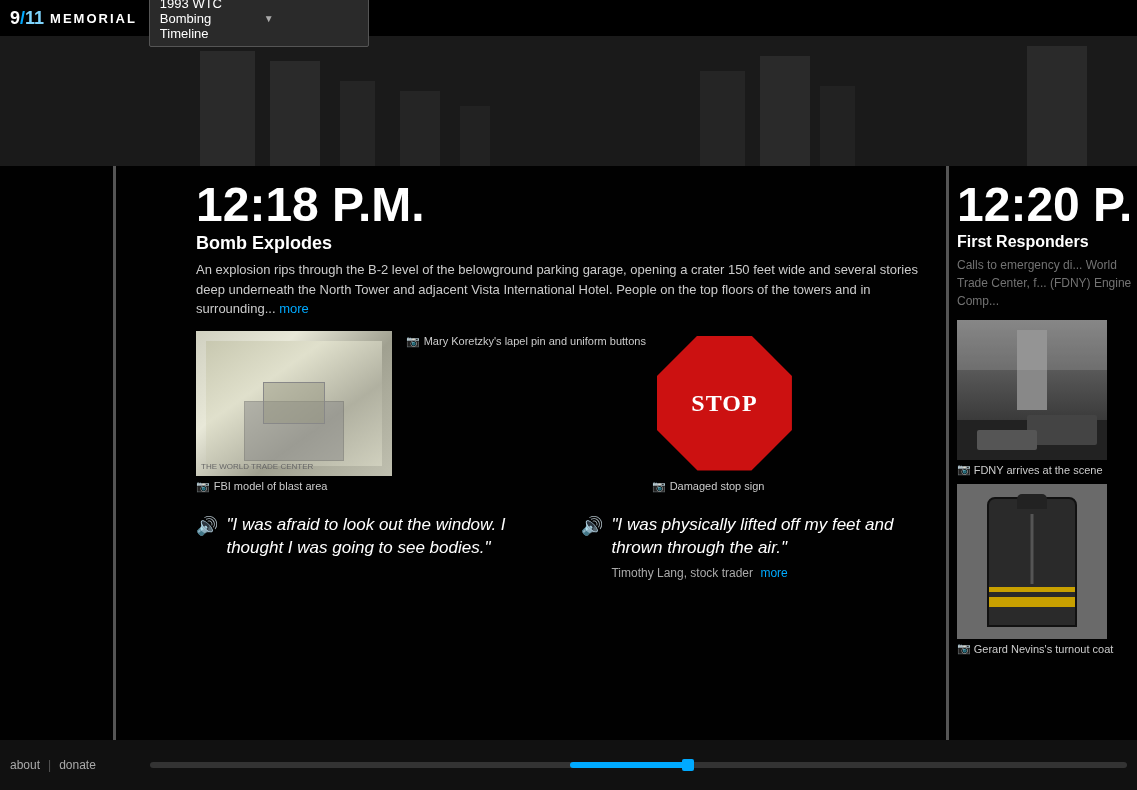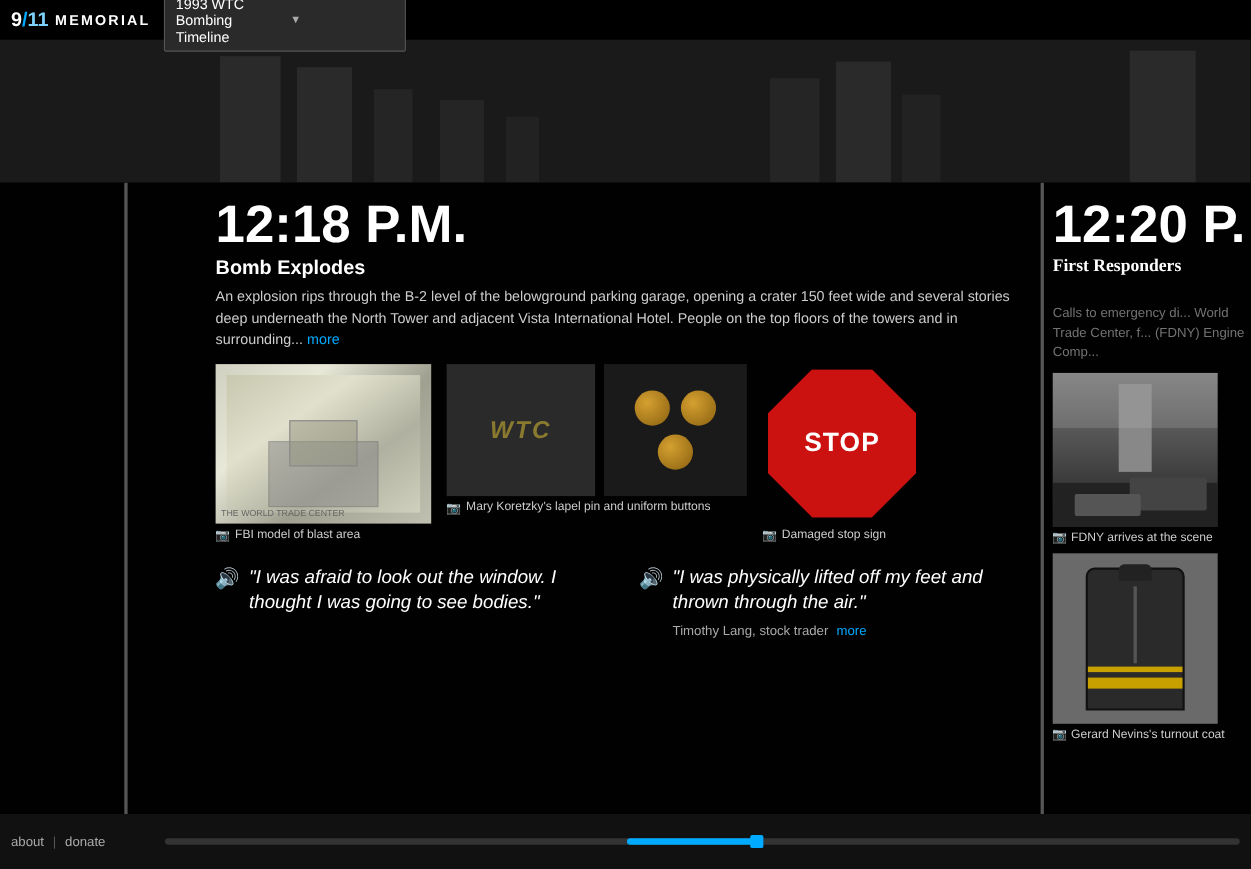--- a/index.html
+++ b/index.html
@@ -137,22 +137,21 @@
       font-weight: bold;
       color: #fff;
       line-height: 1;
       margin-bottom: 4px;
     }
 
     .right-title {
       font-size: 16px;
       font-weight: bold;
       color: #fff;
-      margin-bottom: 24px;
-      font-family: Liberation Serif, serif;
+      margin-bottom: 5px;
     }
 
     .right-description {
       font-size: 12px;
       color: #737373;
       line-height: 1.5;
     }
 
     .right-images {
       display: flex;
@@ -231,20 +230,21 @@
     
     .stop-img {
       width: 145px;
       height: 145px;
       background: #cc0000;
       display: flex;
       align-items: center;
       justify-content: center;
       clip-path: polygon(30% 0%, 70% 0%, 100% 30%, 100% 70%, 70% 100%, 30% 100%, 0% 70%, 0% 30%);
       position: relative;
+      font-family: Liberation Serif, serif;
     }
     .stop-text {
       font-size: 26px;
       font-weight: bold;
       color: #fff;
       letter-spacing: 1px;
     }
 
     
     .fdny-img {
@@ -479,40 +479,20 @@
             <div style="position:absolute;bottom:15px;left:50%;transform:translateX(-50%);background:#888;width:100px;height:60px;opacity:0.5;border:1px solid #666;"></div>
             <div style="position:absolute;bottom:5px;left:5px;font-size:8px;color:#666;white-space:nowrap;">THE WORLD TRADE CENTER</div>
           </div>
           <div class="img-label">
             <span style="color:#00aaff;font-size:11px;">📷</span>
             <span>FBI model of blast area</span>
           </div>
         </div>
 
         <div class="wtc-pair">
-          <div class="wtc-pair-inner">
-
-            <div class="image-item">
-              <div class="img-box wtc-pin-img" style="width:135px;height:120px;background:#2a2a2a;">
-                <span class="wtc-text-badge" style="font-size:22px;font-weight:bold;color:#8a7a30;font-style:italic;letter-spacing:2px;">WTC</span>
-              </div>
-            </div>
-
-            <div class="image-item">
-              <div class="img-box coins-img" style="width:130px;height:120px;background:#1a1a1a;display:flex;align-items:center;justify-content:center;gap:8px;flex-direction:column;">
-                <div style="display:flex;gap:10px;">
-                  <div class="coin"></div>
-                  <div class="coin"></div>
-                </div>
-                <div style="display:flex;gap:10px;">
-                  <div class="coin" style="width:32px;height:32px;border-radius:50%;background:radial-gradient(circle at 35% 35%, #d4a030, #8a6010);"></div>
-                </div>
-              </div>
-            </div>
-          </div>
           <div class="img-label" style="margin-top:4px;">
             <span style="color:#00aaff;font-size:11px;">📷</span>
             <span>Mary Koretzky's lapel pin and uniform buttons</span>
           </div>
         </div>
 
         <div class="image-item">
           <div style="width:145px;height:145px;position:relative;display:flex;align-items:center;justify-content:center;">
             <div class="stop-img" style="width:135px;height:135px;background:#cc1111;display:flex;align-items:center;justify-content:center;clip-path:polygon(30% 0%,70% 0%,100% 30%,100% 70%,70% 100%,30% 100%,0% 70%,0% 30%);">
               <span class="stop-text" style="font-size:24px;font-weight:bold;color:#fff;letter-spacing:1px;">STOP</span>

